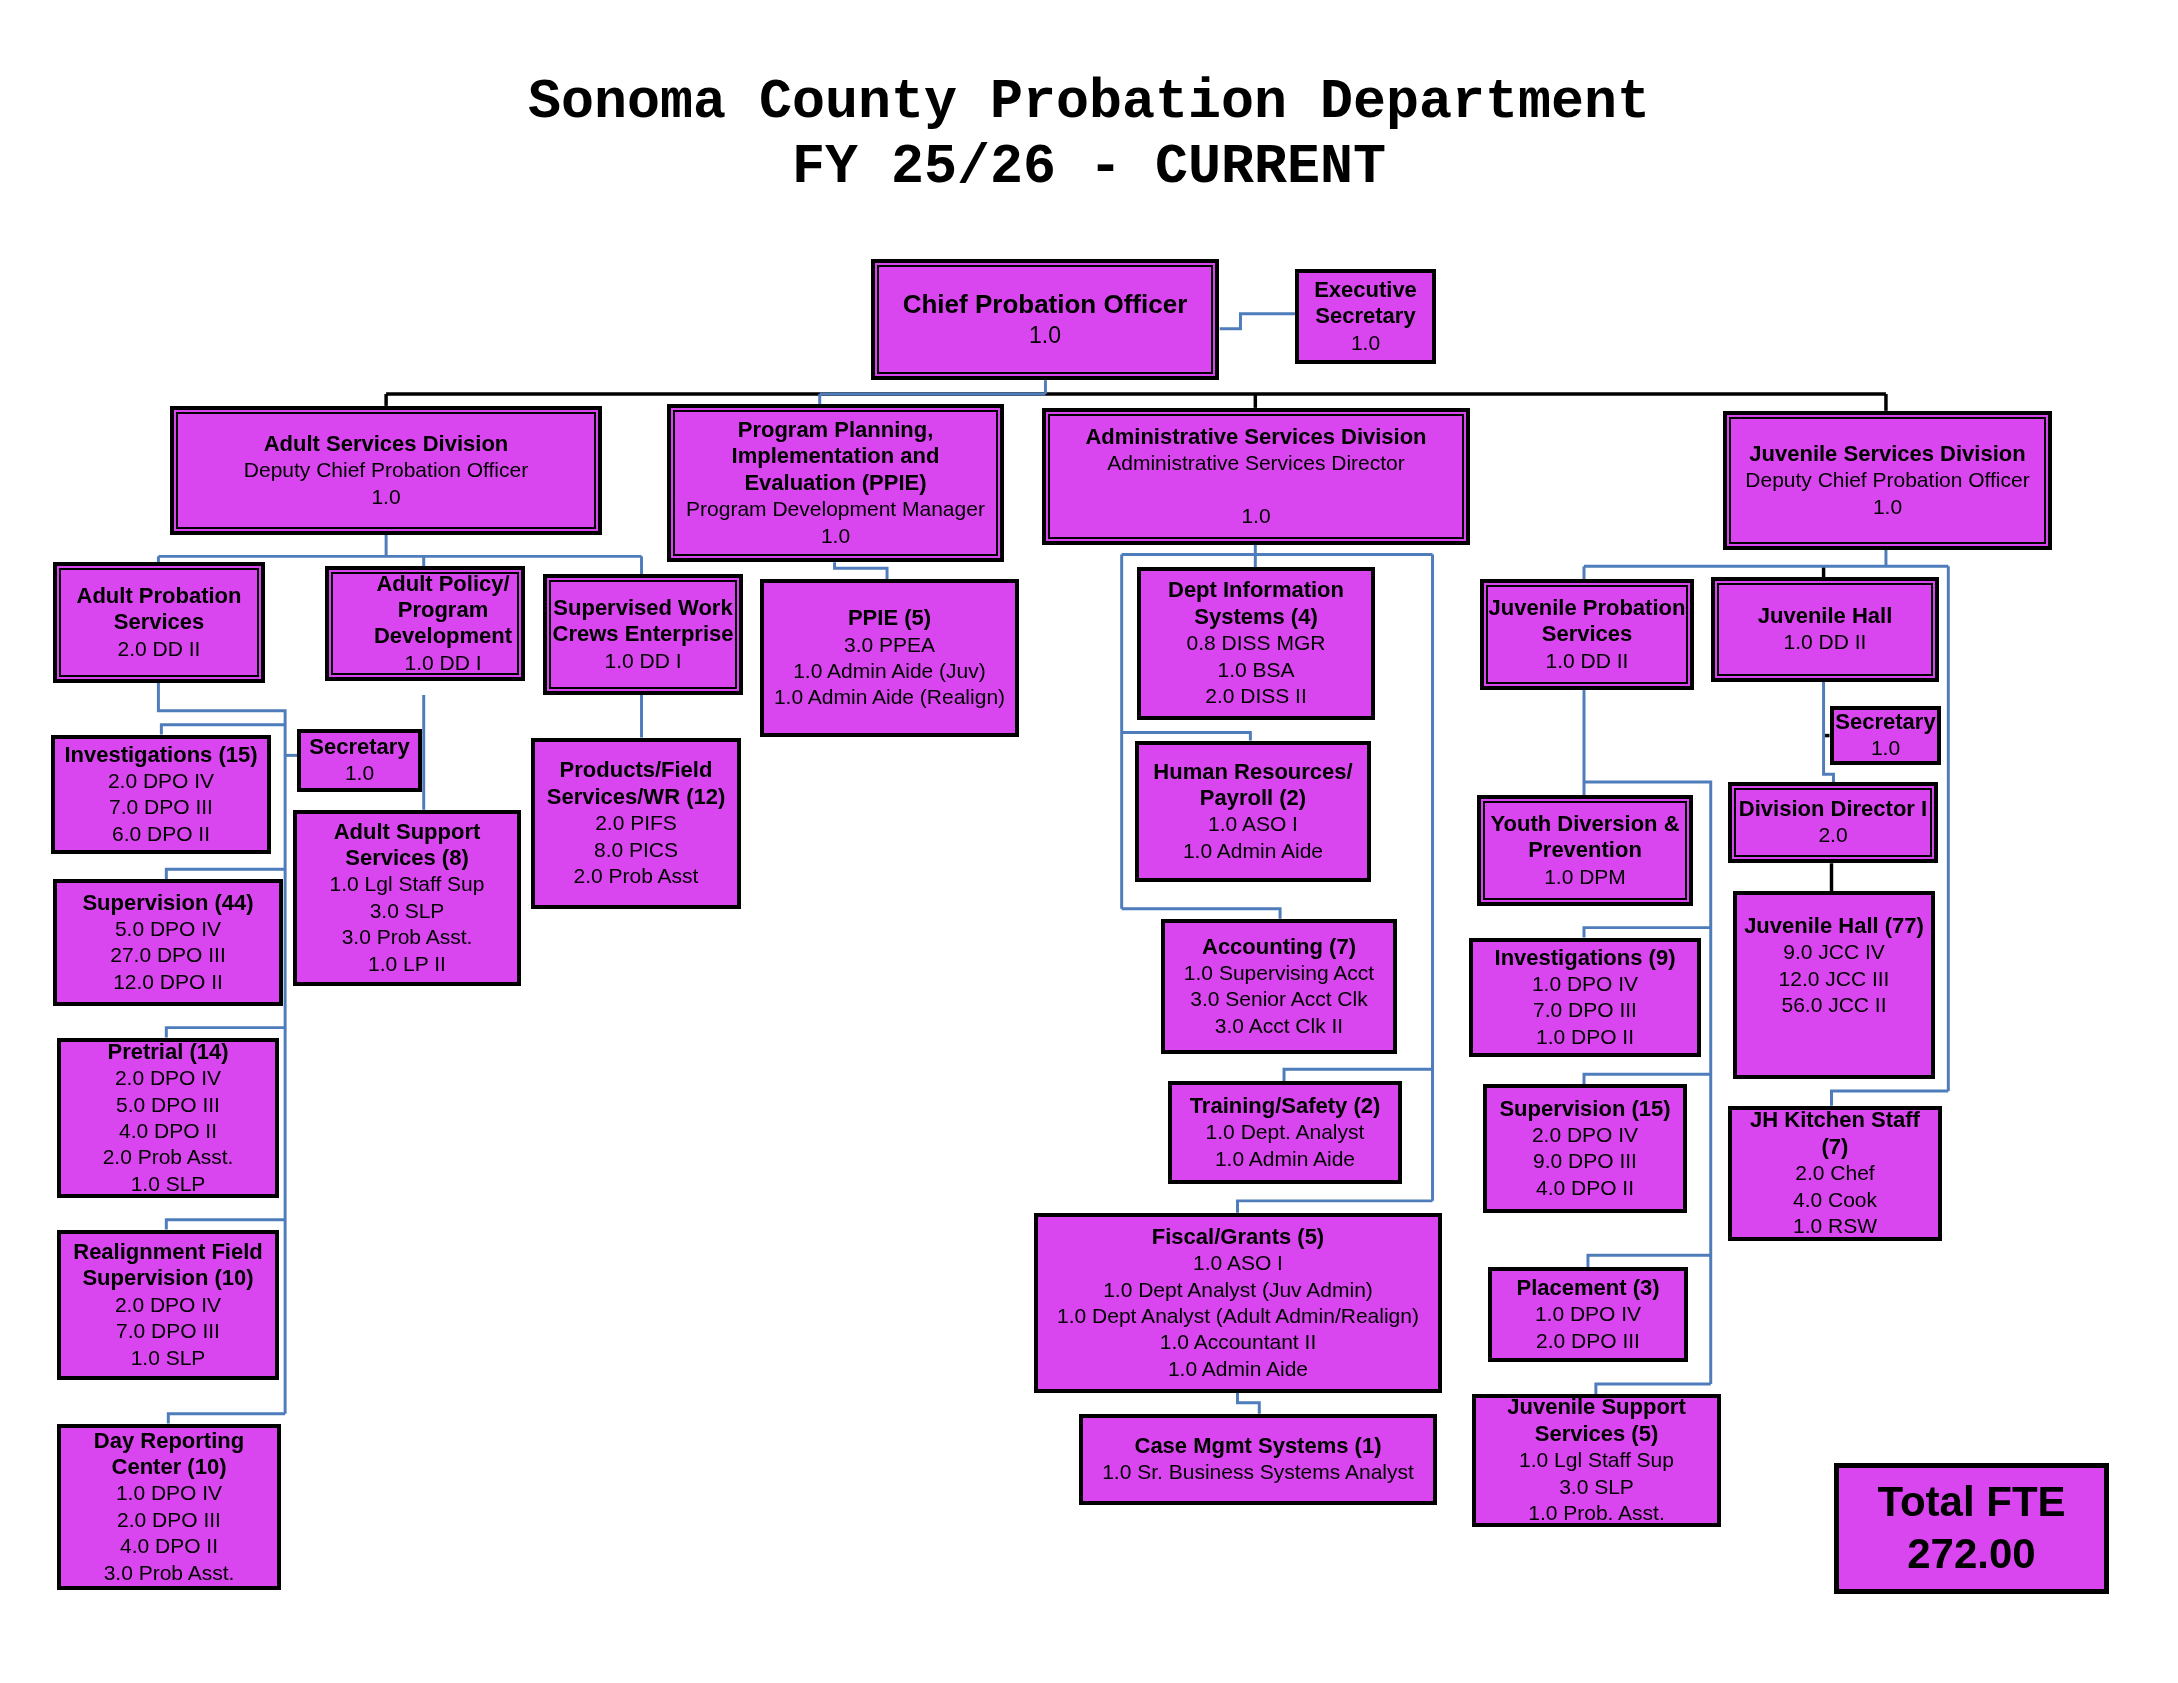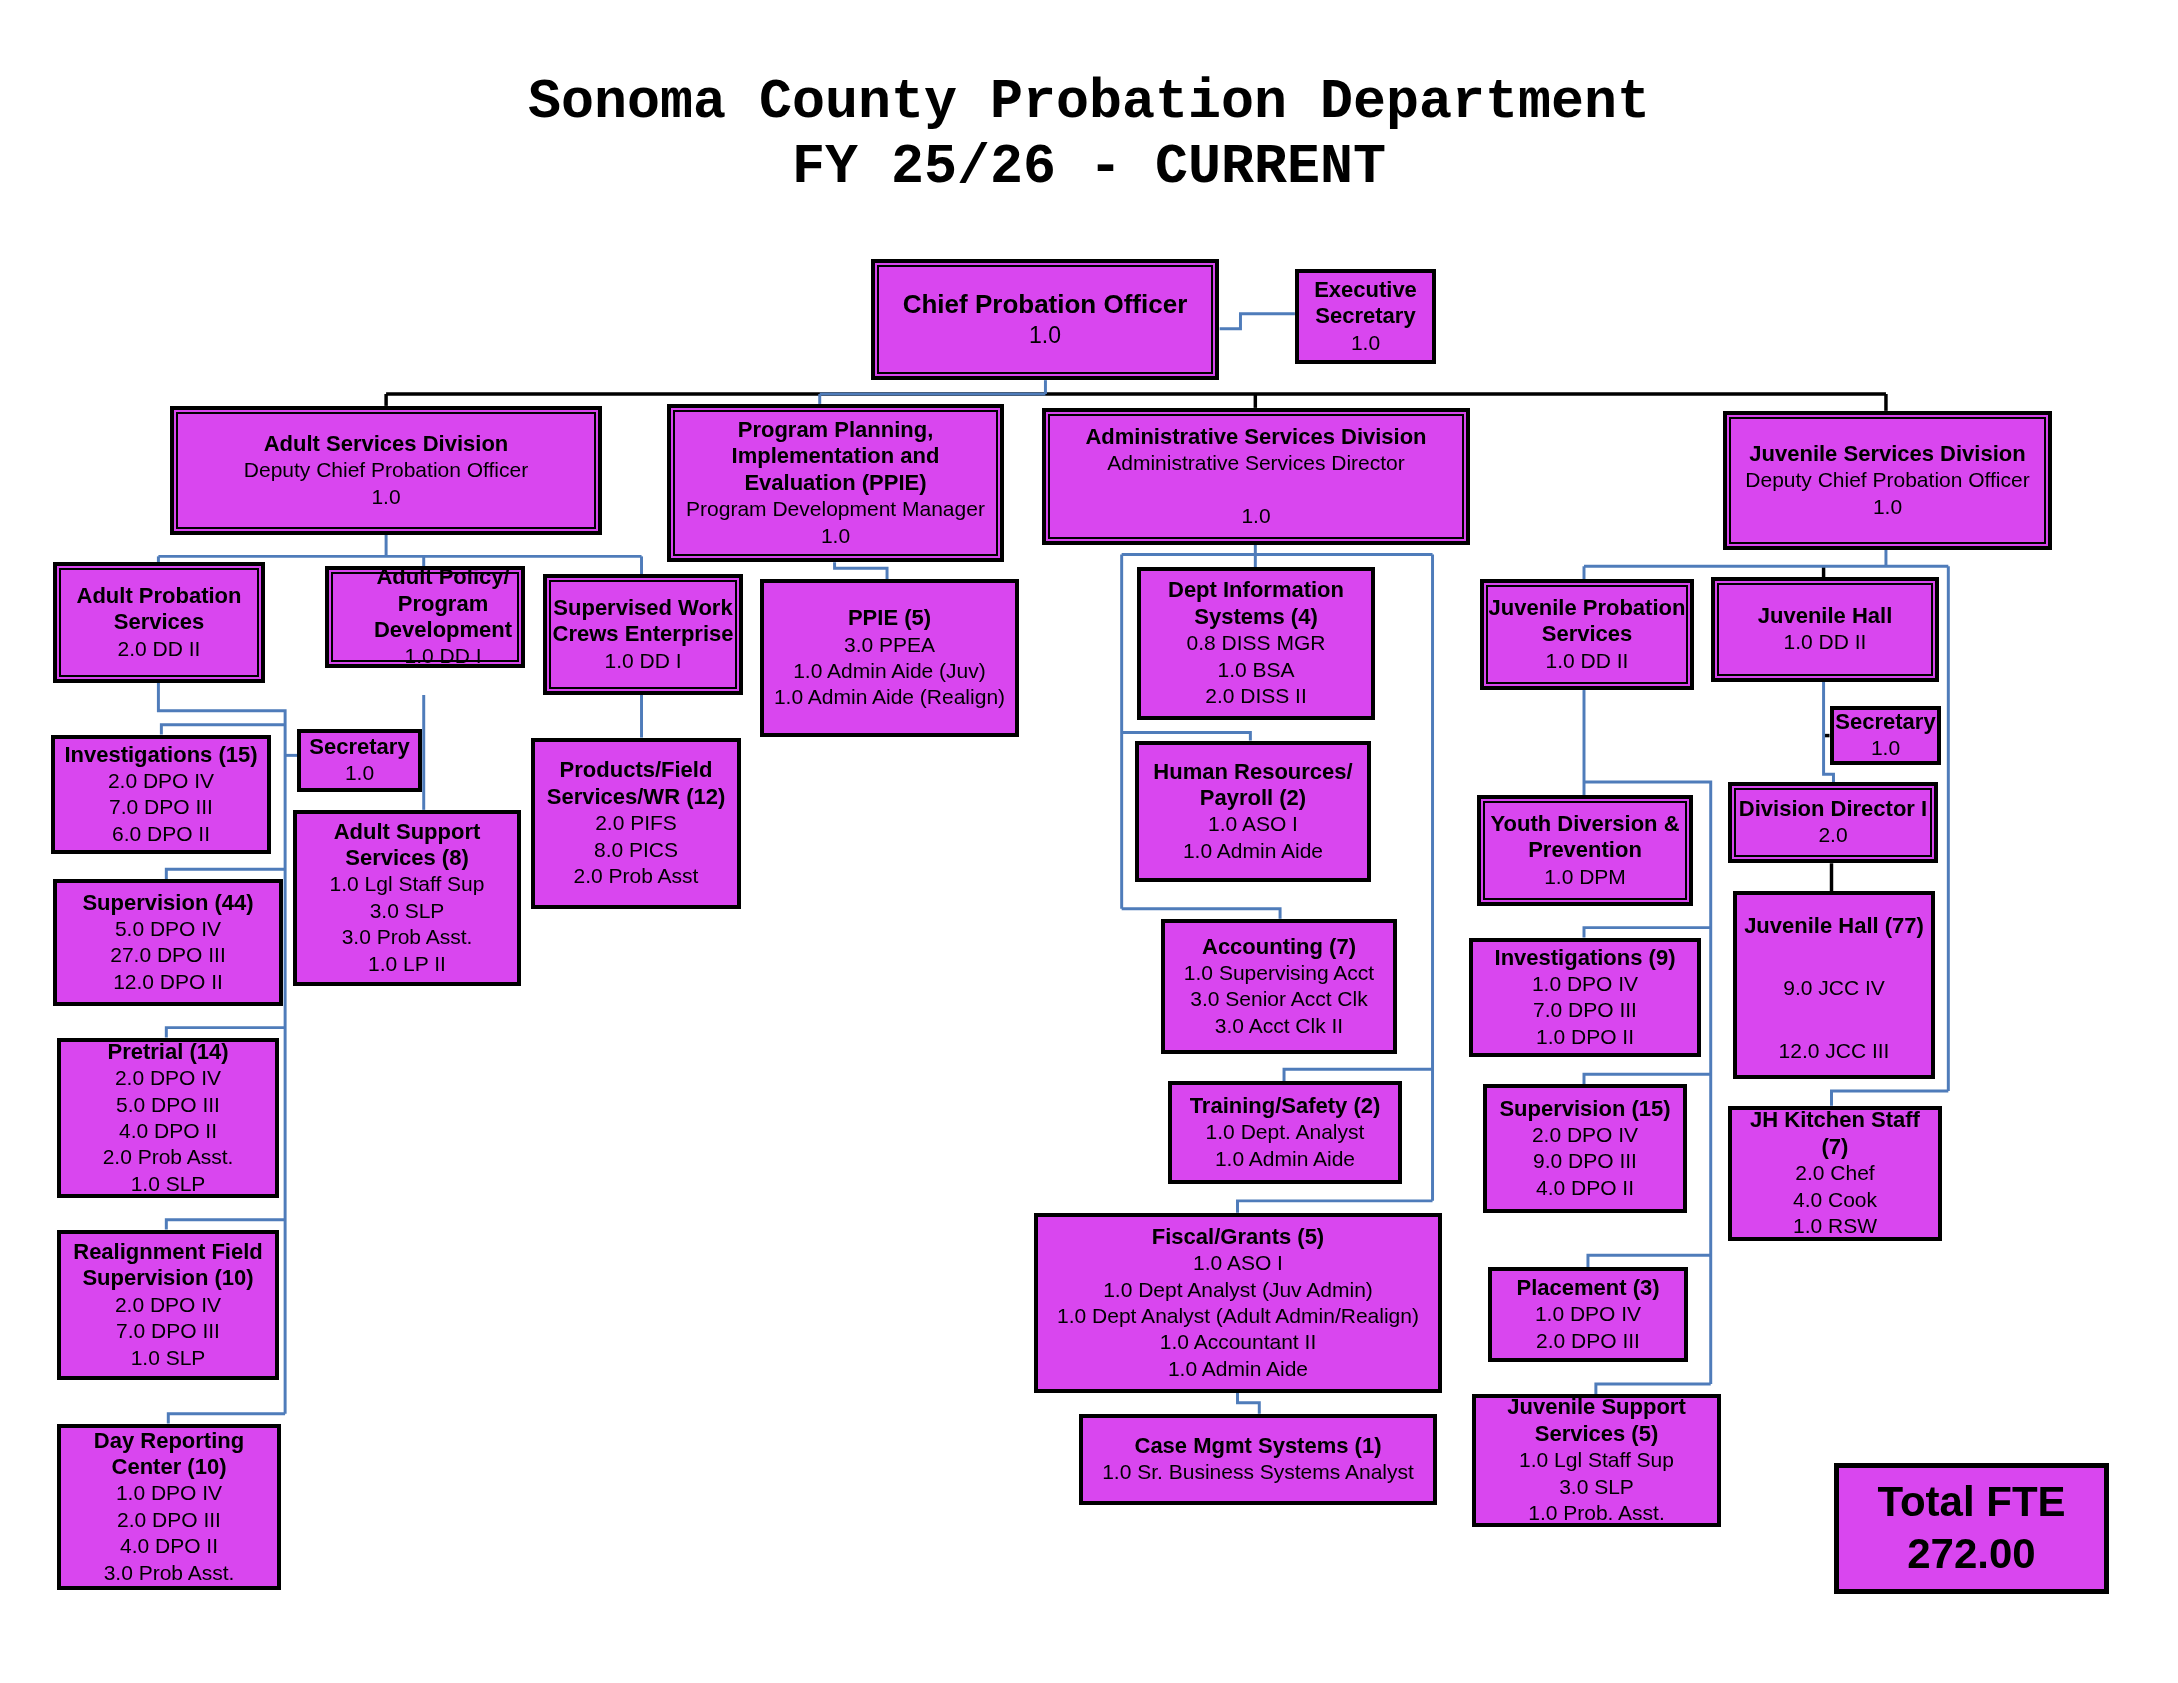--- a/index.html
+++ b/index.html
@@ -13,21 +13,21 @@
   }
   #connector-svg{position:absolute;left:0;top:0;width:2178px;height:1683px;}
   .node{
     position:absolute;background:#d946ef;border:4px solid #000;box-sizing:border-box;
     display:flex;flex-direction:column;justify-content:center;align-items:center;
     text-align:center;padding:4px 4px;
   }
   .node.double::before{
     content:"";position:absolute;inset:2px;border:2px solid #000;pointer-events:none;
   }
-  .node.top{justify-content:flex-start;padding-top:18px;gap:36px;}
+  .node.top{justify-content:flex-start;padding-top:18px;}
   .node .title{font-weight:bold;font-size:22px;line-height:1.2;position:relative;}
   .node .line{font-size:21px;line-height:1.26;min-height:1.26em;white-space:nowrap;position:relative;}
   .node.lg .title{font-size:26px;}
   .node.lg .line{font-size:23px;}
   .node.big{border-width:5px;}
   .node.big .title{font-size:42px;line-height:1.25;}
   .node.big .line{font-size:42px;font-weight:bold;line-height:1.25;}
 </style>
 </head>
 <body>
@@ -115,21 +115,21 @@
     </div>
     <div class="node double" style="left: 1723px; top: 411px; width: 329px; height: 139px;">
       <div class="title">Juvenile Services Division</div>
       <div class="line">Deputy Chief Probation Officer</div>
       <div class="line">1.0</div>
     </div>
     <div class="node double" style="left: 53px; top: 562px; width: 212px; height: 121px;">
       <div class="title">Adult Probation Services</div>
       <div class="line">2.0 DD II</div>
     </div>
-    <div class="node double" style="left: 325px; top: 566px; width: 200px; height: 102px; padding-left: 40px;">
+    <div class="node double" style="left: 325px; top: 566px; width: 200px; height: 115px; padding-left: 40px;">
       <div class="title">Adult Policy/ Program Development</div>
       <div class="line">1.0 DD I</div>
     </div>
     <div class="node double" style="left: 543px; top: 574px; width: 200px; height: 121px;">
       <div class="title">Supervised Work Crews Enterprise</div>
       <div class="line">1.0 DD I</div>
     </div>
     <div class="node single" style="left: 760px; top: 579px; width: 259px; height: 158px;">
       <div class="title">PPIE (5)</div>
       <div class="line">3.0 PPEA</div>

